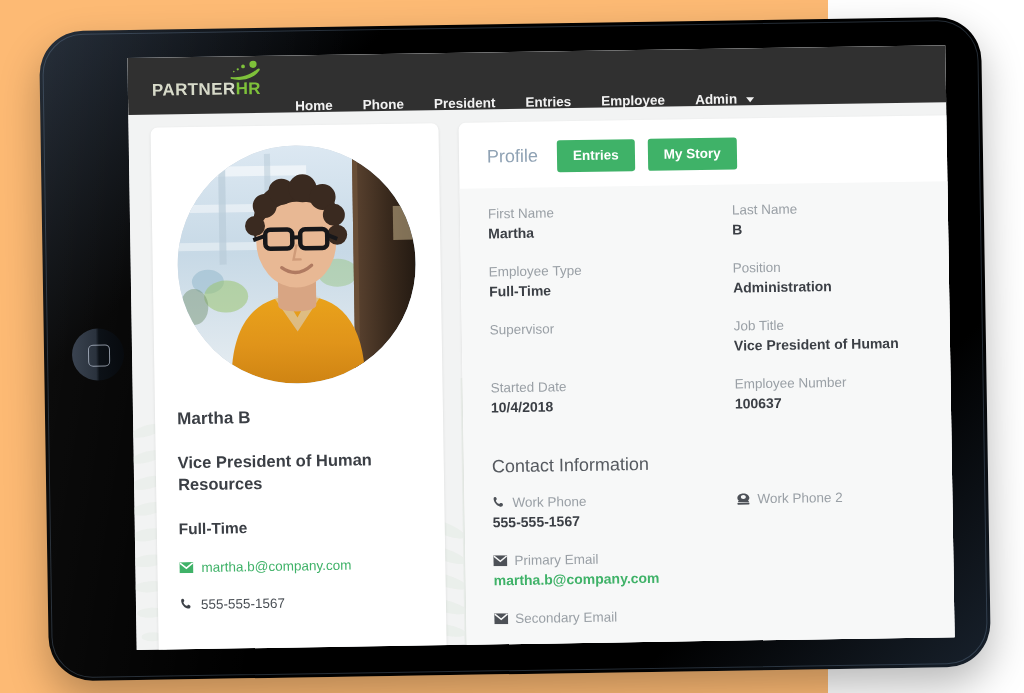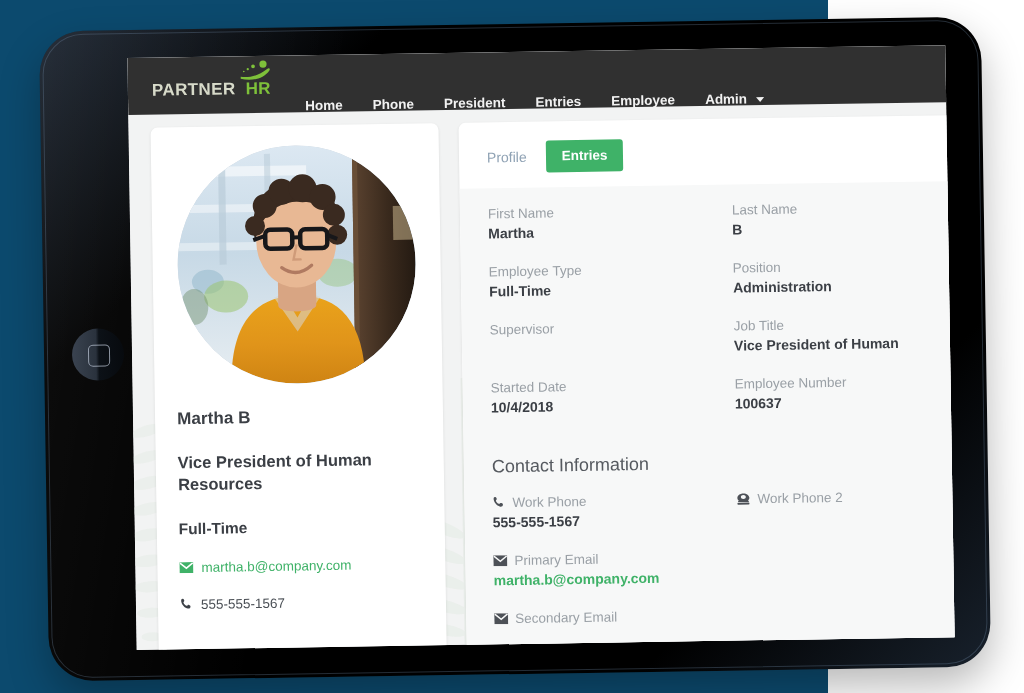--- a/index.html
+++ b/index.html
@@ -9,21 +9,21 @@
     height: 693px;
     overflow: hidden;
     background: #ffffff;
     font-family: "Liberation Sans", sans-serif;
   }
 
   #stage {
     position: relative;
     width: 828px;
     height: 693px;
-    background: #0c4a6e;
+    background: #fdba74;
   }
 
   
   .device {
     position: absolute;
     left: 44px;
     top: 24px;
     width: 942px;
     height: 650px;
     background:
@@ -96,21 +96,21 @@
     margin-right: 34px;
     padding-top: 8px;
   }
   .logo-word {
     font-size: 17px;
     font-weight: 700;
     letter-spacing: 0.4px;
     line-height: 1;
   }
   .logo-partner { color: #d7dac9; }
-  .logo-hr { color: #7ec13a; margin-left: 10px; }
+  .logo-hr { color: #7ec13a; }
   .logo-figure {
     position: absolute;
     right: -6px;
     top: -12px;
     width: 44px;
     height: 20px;
   }
 
   .nav-links { display: flex; align-items: center; }
   .nav-link {
@@ -217,21 +217,21 @@
     overflow: hidden;
   }
 
   .tabs {
     display: flex;
     align-items: center;
     padding: 19px 0 15px 22px;
     gap: 13px;
   }
   .tab-link {
-    font-size: 14px;
+    font-size: 18px;
     color: #8fa2b4;
     font-weight: 400;
     cursor: pointer;
     padding: 0 6px;
   }
   .tab-btn {
     font-size: 13.5px;
     font-weight: 700;
     color: #ffffff;
     background: #3fb268;
@@ -480,20 +480,21 @@
             </span>
             <span>555-555-1567</span>
           </div>
         </div>
 
         <div class="detail-card">
 
           <div class="tabs">
             <div class="tab-link">Profile</div>
             <button class="tab-btn">Entries</button>
+            <button class="tab-btn">My Story</button>
           </div>
 
           <div class="detail-body">
 
             <div class="field-grid">
               <div class="field">
                 <div class="field-label">First Name</div>
                 <div class="field-value">Martha</div>
               </div>
               <div class="field">

